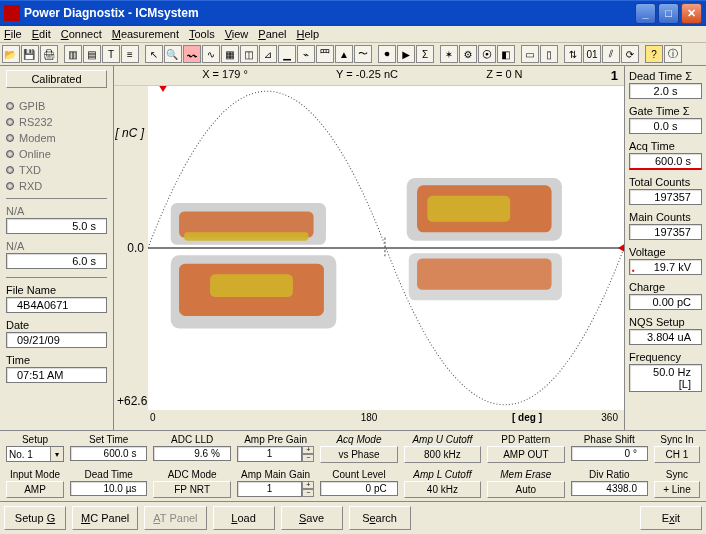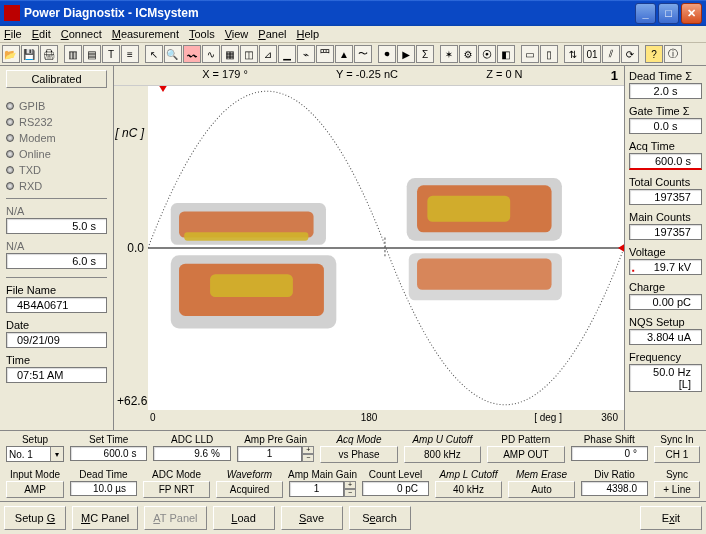--- a/index.html
+++ b/index.html
@@ -139,21 +139,21 @@
     height: 20px;
     background: #ece9d8;
     display: flex;
     position: relative;
     font-size: 10px;
     padding: 2px 0;
   }
   .x-axis .tick0 { position: absolute; left: 36px; }
   .x-axis .tick180 { position: absolute; left: 50%; transform: translateX(-50%); }
   .x-axis .tick360 { position: absolute; right: 6px; }
-  .x-axis .xunit { position: absolute; right: 62px; }
+  .x-axis .xunit { position: absolute; right: 82px; font-weight: bold; }
   
   .field-box {
     background: #fff;
     border: 1px solid #7a7a7a;
     padding: 1px 10px;
     text-align: center;
     font-size: 11px;
     box-shadow: inset 1px 1px 1px rgba(0,0,0,0.15);
   }
   .btn3d {
@@ -549,24 +549,20 @@
       </div>
     <div class="ctrl-cell">
         <span class="lbl">Dead Time</span>
       <div class="field-box" style="text-align:right">10.0 µs</div>
       </div>
     <div class="ctrl-cell">
         <span class="lbl">ADC Mode</span>
       <div class="btn3d">FP NRT</div>
       </div>
     <div class="ctrl-cell">
-        <span class="lbl" style="font-style:italic">Waveform</span>
-      <div class="btn3d">Acquired</div>
-      </div>
-    <div class="ctrl-cell">
         <span class="lbl">Amp Main Gain</span>
       <div class="spin">
         <div class="field-box">1</div>
         <div class="spin-btns">
             <div class="spin-btn">+</div>
             <div class="spin-btn">−</div>
           </div>
       </div>
       </div>
     <div class="ctrl-cell">

